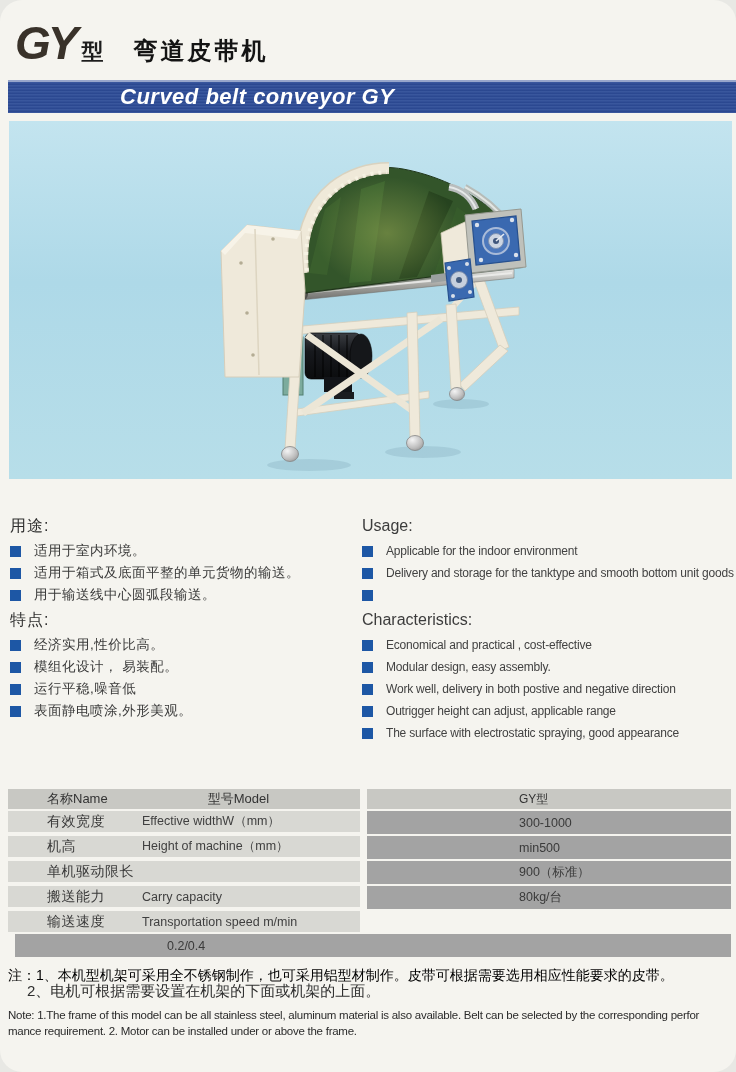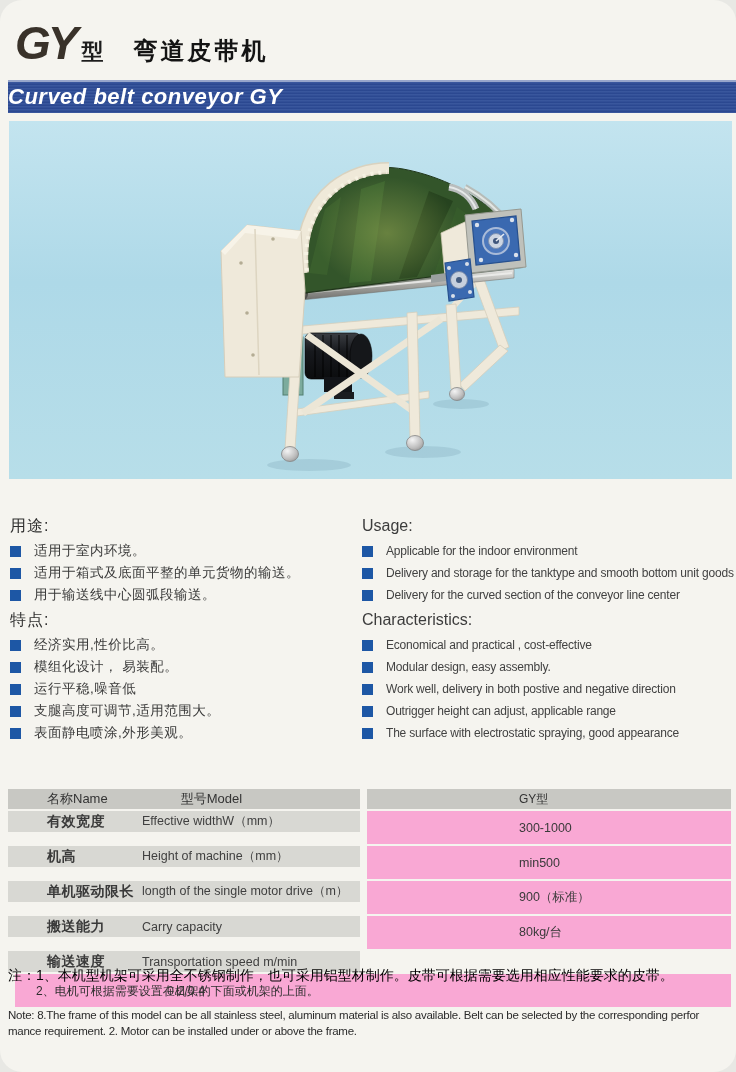--- a/index.html
+++ b/index.html
@@ -10,21 +10,21 @@
   .brand{position:absolute;top:20px;left:15px;display:flex;align-items:baseline;}
   .brand-gy{font-size:46px;font-weight:bold;font-style:italic;color:#39322a;
             letter-spacing:-3px;line-height:1;}
   .brand-xing{font-size:22px;font-weight:bold;color:#1d1d1d;margin-left:6px;}
   .brand-zh{font-size:24px;font-weight:bold;color:#141414;margin-left:30px;letter-spacing:3px;}
 
   .banner{position:absolute;left:8px;top:80px;width:728px;height:33px;background:#2d4c97;
           background-image:repeating-linear-gradient(180deg,rgba(255,255,255,.06) 0 1px,rgba(0,0,30,.05) 2px 3px);
           border-top:2px solid #97a6cb;box-sizing:border-box;}
   .banner-text{color:#ffffff;font-style:italic;font-weight:bold;font-size:22px;
-               line-height:29px;letter-spacing:.5px;}
+               line-height:29px;padding-left:112px;letter-spacing:.5px;}
 
   
   .photo{position:absolute;left:9px;top:121px;width:723px;height:358px;}
   .photo svg{display:block;}
 
   
   .sec-col{position:absolute;top:512px;}
   #col-zh{left:10px;width:345px;}
   #col-en{left:362px;width:374px;}
   .sec-heading{font-size:16px;color:#303030;height:28px;line-height:28px;letter-spacing:1px;}
@@ -32,34 +32,34 @@
   .bullet-row{display:flex;align-items:center;height:22px;text-align:right;}
   .bullet{width:11px;height:11px;background:#1d57a5;margin-right:13px;flex:none;}
   .bullet-text-zh{font-size:13.5px;color:#3a3a3a;white-space:nowrap;letter-spacing:.5px;}
   .bullet-text-en{font-size:12px;color:#424242;white-space:nowrap;letter-spacing:-.2px;}
 
   
   .spec{position:absolute;left:8px;top:789px;width:723px;}
   .trow{display:flex;margin-bottom:2px;}
   .tleft{width:352px;background:#d8d8d3;display:flex;align-items:center;
          padding-left:39px;box-sizing:border-box;height:21px;}
-  .tright{flex:1;margin-left:7px;background:#f9a8d4;height:33px;display:flex;
+  .tright{flex:1;margin-left:7px;background:#a3a3a3;height:23px;display:flex;
           align-items:center;padding-left:152px;box-sizing:border-box;}
   .trow.head .tleft,.trow.head .tright{background:#c8c8c3;height:20px;}
-  .c-zh{width:95px;font-size:14px;color:#3a3a3a;flex:none;letter-spacing:.5px;font-weight:bold;}
+  .c-zh{width:95px;font-size:14px;color:#3a3a3a;flex:none;letter-spacing:.5px;}
   .c-en{font-size:12.5px;color:#3f3f3f;white-space:nowrap;}
   .c-val{font-size:12.5px;color:#3a3a3a;white-space:nowrap;}
   .head-name{font-size:13px;color:#333333;}
-  .head-model{font-size:13px;color:#333333;margin-left:73px;align-self:flex-start;margin-top:1px;}
+  .head-model{font-size:13px;color:#333333;margin-left:100px;align-self:flex-start;margin-top:1px;}
   .head-val{font-size:12px;color:#333333;}
 
   
   .notes{position:absolute;left:8px;top:967px;width:727px;}
   .note-zh1{font-size:14px;line-height:16px;color:#000000;white-space:nowrap;}
-  .note-zh2{font-size:12px;line-height:16px;color:#2e2e2e;margin-left:28px;margin-bottom:9px;}
+  .note-zh2{font-size:15px;line-height:16px;color:#2e2e2e;margin-left:19px;margin-bottom:9px;}
   .note-en{font-size:11.5px;line-height:15.5px;color:#2b2b2b;white-space:nowrap;letter-spacing:-.25px;}
 </style>
 </head>
 <body>
 
 <div id="page">
 
   <div class="brand">
     <span class="brand-gy">GY</span>
     <span class="brand-xing">型</span>
@@ -243,41 +243,36 @@
     <div class="bullet-row">
         <span class="bullet"></span>
         <span class="bullet-text-zh">模组化设计， 易装配。</span>
       </div>
     <div class="bullet-row">
         <span class="bullet"></span>
         <span class="bullet-text-zh">运行平稳,噪音低</span>
       </div>
     <div class="bullet-row">
         <span class="bullet"></span>
-        <span class="bullet-text-zh">支腿高度可调节,适用范围大。</span>
-      </div>
-    <div class="bullet-row">
-        <span class="bullet"></span>
         <span class="bullet-text-zh">表面静电喷涂,外形美观。</span>
       </div>
   </section>
 
   <section class="sec-col" id="col-en">
     <div class="sec-heading en">Usage:</div>
     <div class="bullet-row">
         <span class="bullet"></span>
         <span class="bullet-text-en">Applicable for the indoor environment</span>
       </div>
     <div class="bullet-row">
         <span class="bullet"></span>
         <span class="bullet-text-en">Delivery and storage for the tanktype and smooth bottom unit goods</span>
       </div>
     <div class="bullet-row">
         <span class="bullet"></span>
-        <span class="bullet-text-en">Delivery for the curved section of the conveyor line center</span>
       </div>
     <div class="sec-heading en">Characteristics:</div>
     <div class="bullet-row">
         <span class="bullet"></span>
         <span class="bullet-text-en">Economical and practical , cost-effective</span>
       </div>
     <div class="bullet-row">
         <span class="bullet"></span>
         <span class="bullet-text-en">Modular design, easy assembly.</span>
       </div>
@@ -320,21 +315,20 @@
           <span class="c-zh">机高</span>
           <span class="c-en">Height of machine（mm）</span>
         </div>
       <div class="tright">
           <span class="c-val">min500</span>
         </div>
     </div>
     <div class="trow">
       <div class="tleft">
           <span class="c-zh">单机驱动限长</span>
-          <span class="c-en">longth of the single motor drive（m）</span>
         </div>
       <div class="tright">
           <span class="c-val">900（标准）</span>
         </div>
     </div>
     <div class="trow">
       <div class="tleft">
           <span class="c-zh">搬送能力</span>
           <span class="c-en">Carry capacity</span>
         </div>
@@ -351,17 +345,17 @@
     <div class="trow">
       <div class="tright">
           <span class="c-val">0.2/0.4</span>
         </div>
     </div>
   </div>
 
   <div class="notes">
     <div class="note-zh1">注：1、本机型机架可采用全不锈钢制作，也可采用铝型材制作。皮带可根据需要选用相应性能要求的皮带。</div>
     <div class="note-zh2">2、电机可根据需要设置在机架的下面或机架的上面。</div>
-    <div class="note-en">Note: 8.The frame of this model can be all stainless steel, aluminum material is also available. Belt can be selected by the corresponding   perfor</div>
+    <div class="note-en">Note: 1.The frame of this model can be all stainless steel, aluminum material is also available. Belt can be selected by the corresponding   perfor</div>
     <div class="note-en">mance requirement. 2. Motor can be installed under or above the frame.</div>
   </div>
 
 </div>
 
 </body></html>

